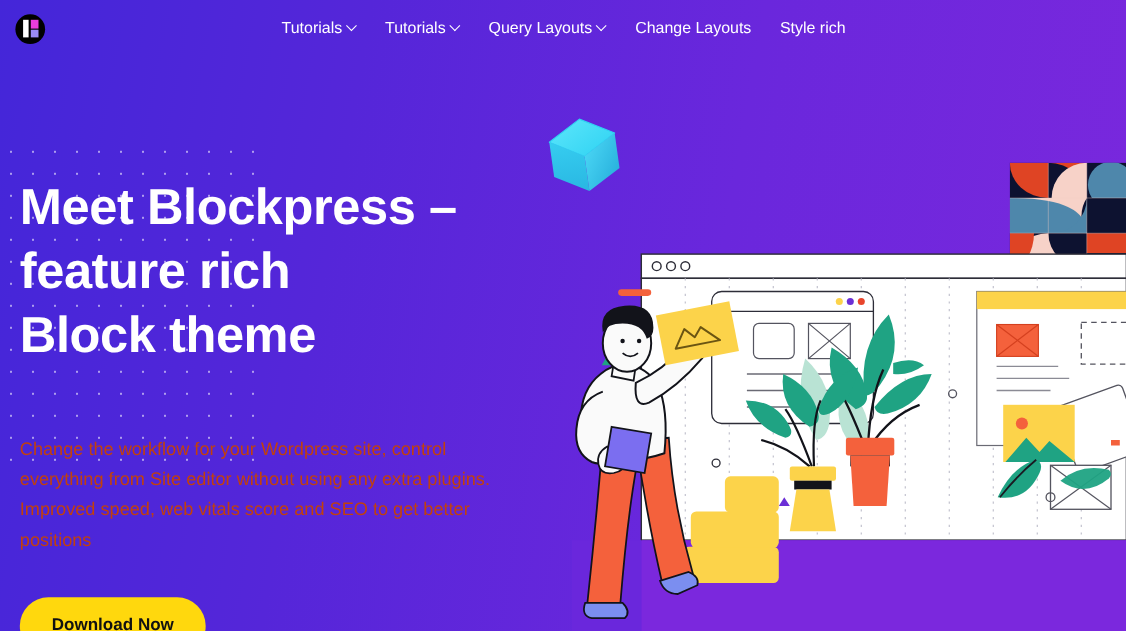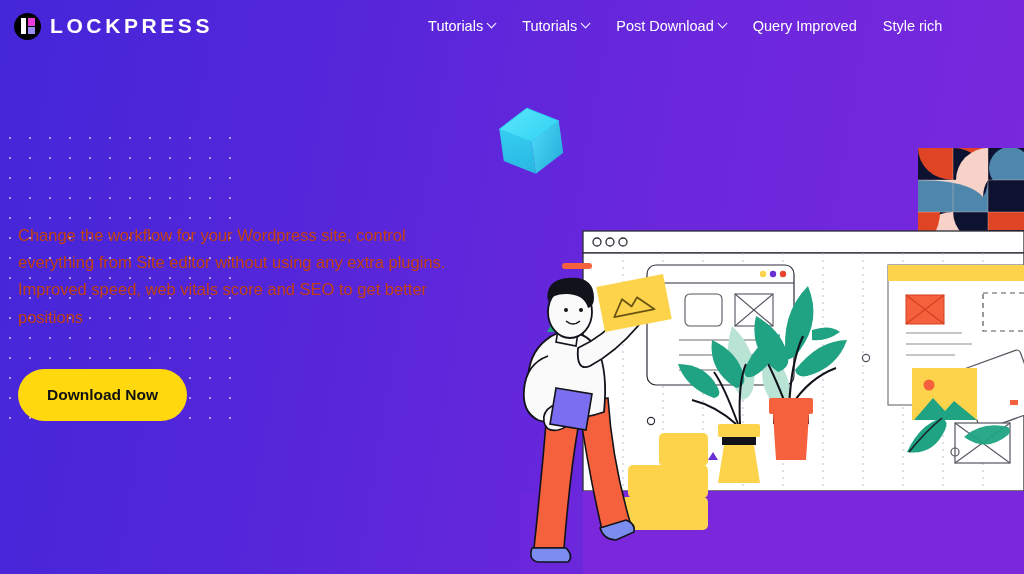--- a/index.html
+++ b/index.html
@@ -294,41 +294,45 @@
 </svg>
 </div>
 
 <div class="header">
   <div class="brand">
     <span class="logo-mark">
       <i class="lm-bar"></i>
         <i class="lm-tr"></i>
         <i class="lm-br"></i>
     </span>
-    <span class="brand-name">LOCKPRESS</span>
   </div>
 
   <nav class="nav">
     <span class="nav-item">
       <span>Tutorials</span>
       <span class="chev"></span>
     </span>
     <span class="nav-item">
       <span>Tutorials</span>
       <span class="chev"></span>
     </span>
     <span class="nav-item">
-      <span>Post Download</span>
+      <span>Query Layouts</span>
       <span class="chev"></span>
     </span>
     <span class="nav-item">
-      <span>Query Improved</span>
+      <span>Change Layouts</span>
     </span>
     <span class="nav-item">
       <span>Style rich</span>
     </span>
   </nav>
 </div>
 
 <div class="hero">
+  <h1 class="headline">
+    <span>Meet Blockpress –</span><br>
+    <span>feature rich</span><br>
+    <span>Block theme</span>
+  </h1>
   <p class="subcopy">Change the workflow for your Wordpress site, control everything from Site editor without using any extra plugins. Improved speed, web vitals score and SEO to get better positions</p>
   <button class="cta">Download Now</button>
 </div>
 
 </body></html>

